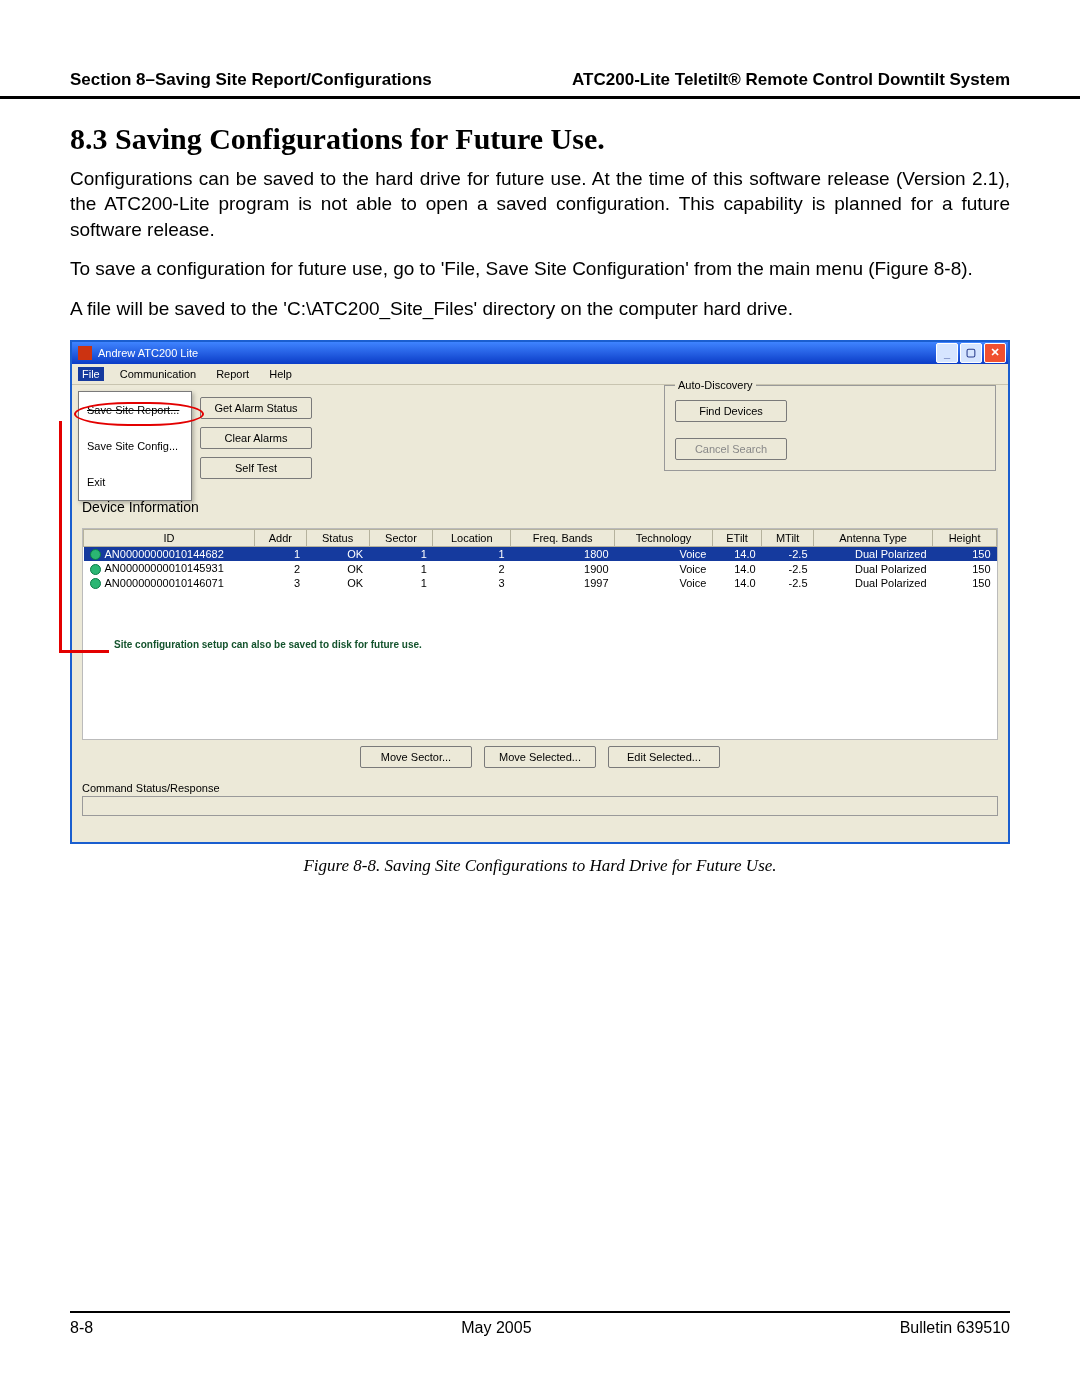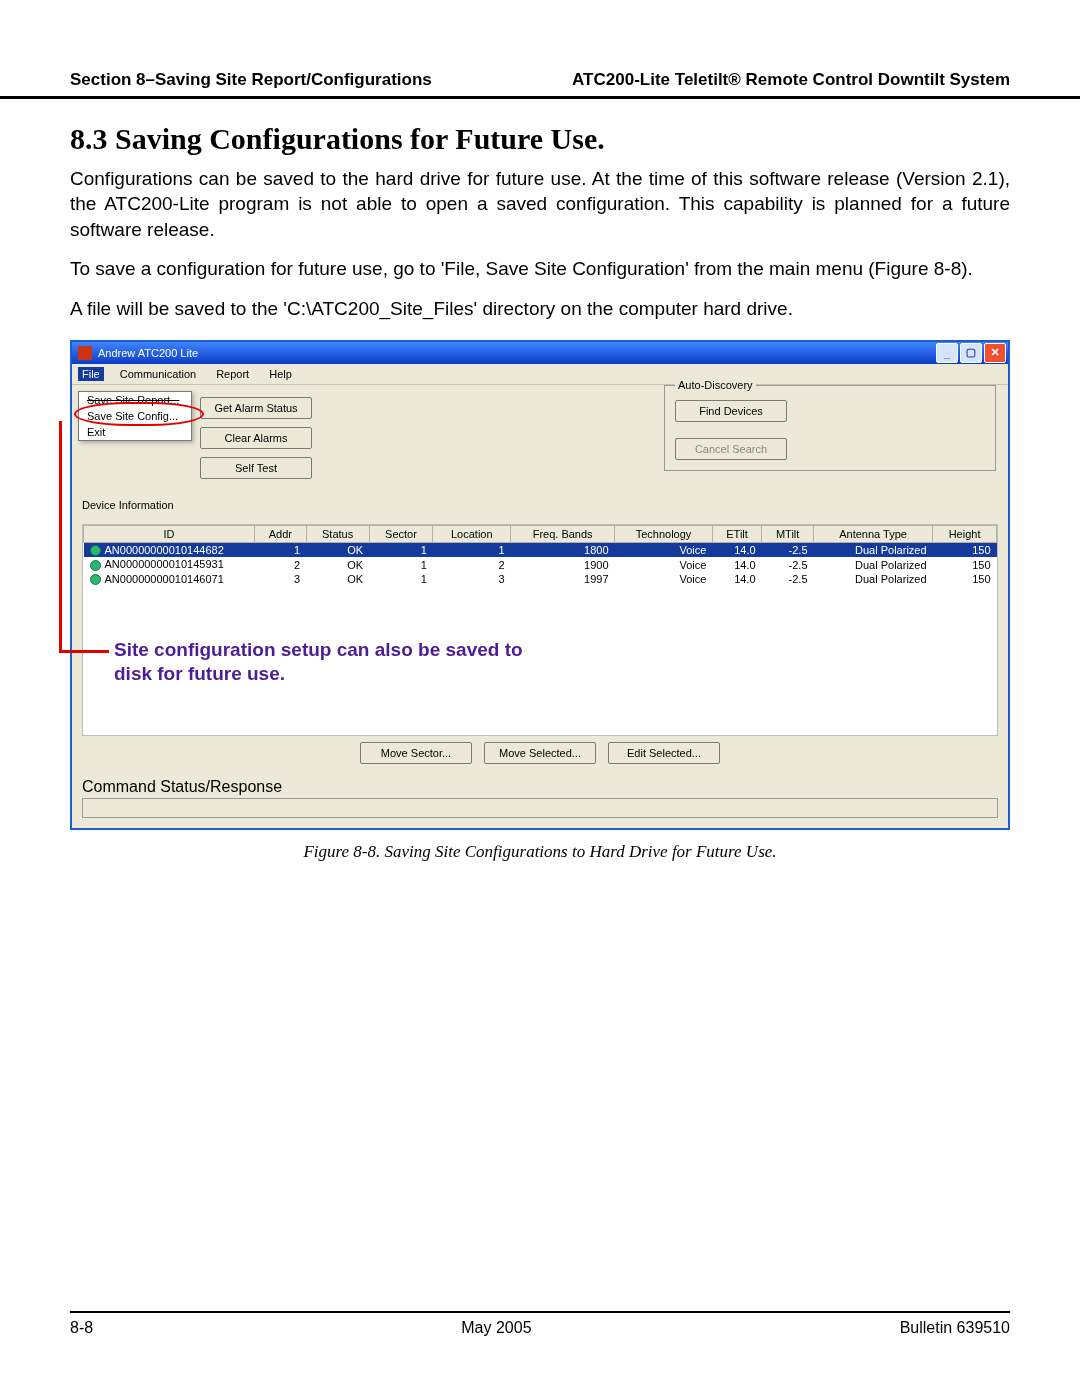--- a/index.html
+++ b/index.html
@@ -106,21 +106,21 @@
   .filedrop {
     position: absolute;
     top: 0;
     left: 0;
     width: 112px;
     background: #fff;
     border: 1px solid #7a7a7a;
     box-shadow: 2px 2px 4px rgba(0,0,0,.25);
     z-index: 5;
   }
-  .filedrop div { padding: 2px 8px; }
+  .filedrop div { padding: 12px 8px; }
   .filedrop .strike { text-decoration: line-through; }
   .redcircle {
     position: absolute;
     top: 11px; left: -4px;
     width: 126px; height: 20px;
     border: 2.5px solid #e30000;
     border-radius: 50%/60%;
     pointer-events: none;
     z-index: 6;
   }
@@ -139,23 +139,23 @@
     left: -19px;
     width: 50px;
     height: 3px;
     background: #e30000;
     z-index: 6;
   }
   .annot {
     position: absolute;
     top: 247px;
     left: 36px;
-    color: #4c1d95;
+    color: #14532d;
     font-weight: bold;
-    font-size: 19px;
+    font-size: 10px;
     font-family: Arial, sans-serif;
     line-height: 1.3;
     z-index: 7;
   }
   .table-wrap {
     background: #fff;
     border: 1px solid #bbb;
     margin-top: 13px;
     height: 210px;
     overflow: hidden;
@@ -171,21 +171,21 @@
   }
   .table-wrap td { padding: 1px 6px; white-space: nowrap; }
   .table-wrap tr.sel td { background: #153a9e; color: #fff; }
   .dot {
     display: inline-block; width: 9px; height: 9px;
     background: #2bb673; border-radius: 50%; border:1px solid #0a7a46;
     margin-right: 4px; vertical-align: middle;
   }
   .right { text-align: right; }
   .cmdrow { display:flex; justify-content:center; gap:12px; padding: 6px 0 14px 0; }
-  .cmdstatus { padding: 0 10px 10px 10px; font-size: 16px; }
+  .cmdstatus { padding: 0 10px 26px 10px; font-size: 11px; }
   .respbar { height: 18px; border: 1px solid #9a9a9a; background: #ece9d8; margin-top: 2px; }
   .caption {
     text-align: center;
     font-family: Georgia, serif;
     font-style: italic;
     font-size: 17px;
     margin-top: 12px;
   }
   .footer {
     position: absolute;
@@ -262,21 +262,21 @@
           <span class="legend">Auto-Discovery</span>
           <div class="btnrow" style="margin-top:0;">
             <div class="btn">Find Devices</div>
             <div style="width:58px;"></div>
             <div class="btn disabled">Cancel Search</div>
           </div>
         </div>
       </div>
 
       <div style="padding:20px 10px 0 10px;">
-        <div style="font-size:11px; margin-bottom:2px;">Device Information</div>
+        <div style="font-size:14px; margin-bottom:2px;">Device Information</div>
         <div class="table-wrap">
           <table>
             <thead>
               <tr>
                 <th class="idcol">ID</th>
                 <th>Addr</th>
                 <th>Status</th>
                 <th>Sector</th>
                 <th>Location</th>
                 <th>Freq. Bands</th>

